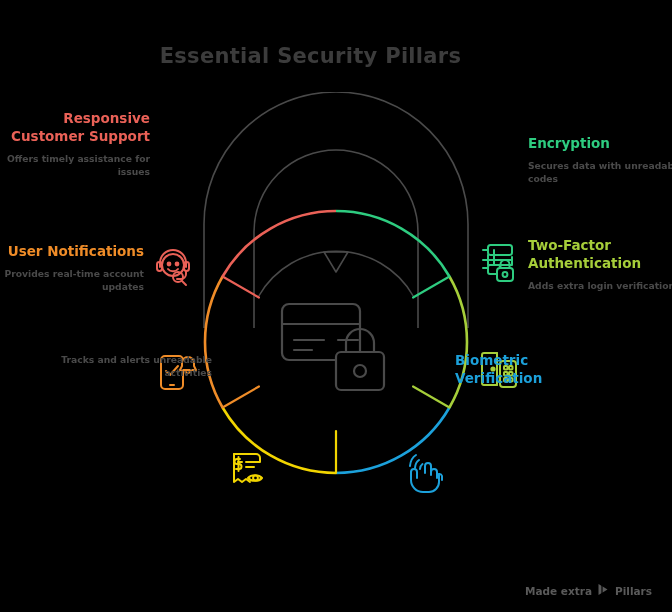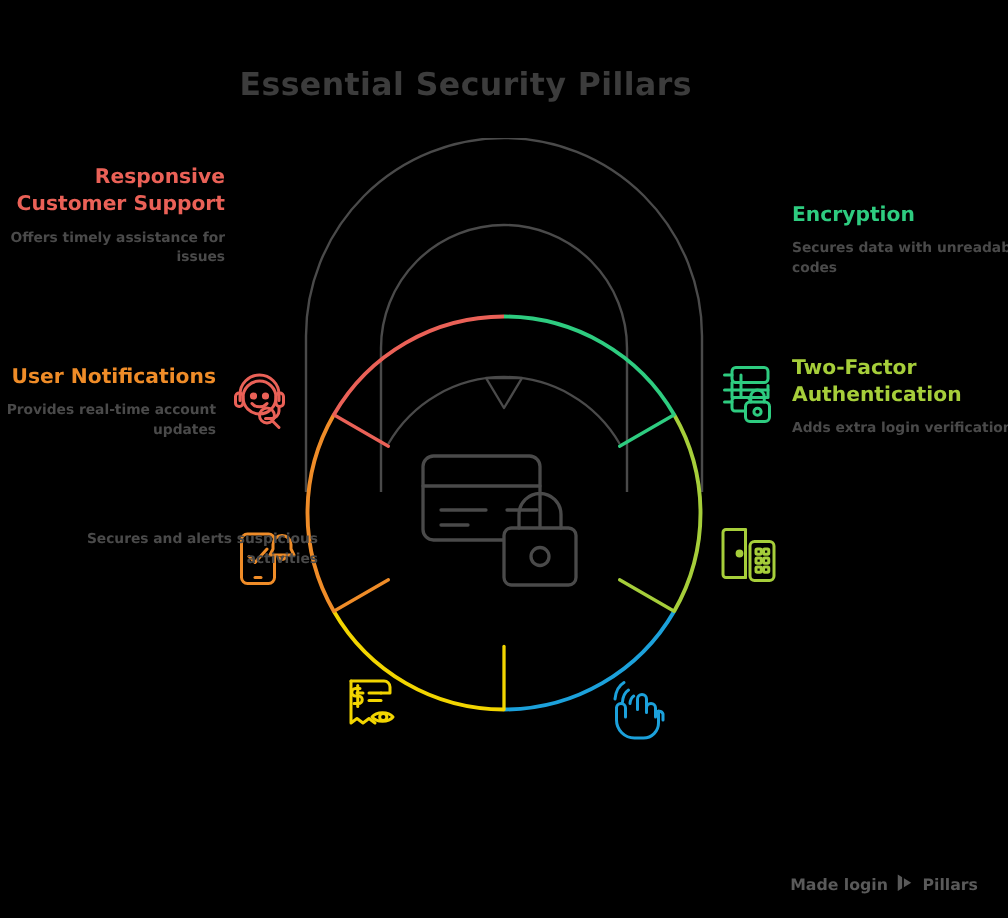--- a/index.html
+++ b/index.html
@@ -176,21 +176,21 @@
     <svg viewBox="0 0 44 44" fill="none" stroke="#ef8c28" stroke-width="2" stroke-linecap="round" stroke-linejoin="round">
       <rect x="6" y="6" width="22" height="33" rx="4"></rect>
       <line x1="15" y1="35" x2="19" y2="35"></line>
       <path d="M11 21 l4 4 l8 -9"></path>
       <path d="M27 16 v-3 a6 6 0 0 1 12 0 v3 l2 4 h-16 z" fill="#000"></path>
       <path d="M31 22 a2.5 2.5 0 0 0 4 0"></path>
     </svg>
   </div>
 
   <div class="label left" id="lbl-transaction">
-    <p class="sub">Secures and alerts suspicious activities</p>
+    <p class="sub">Tracks and alerts unreadable activities</p>
   </div>
   <div class="icon-wrap" id="ico-transaction">
     <svg viewBox="0 0 44 44" fill="none" stroke="#f2d500" stroke-width="2" stroke-linecap="round" stroke-linejoin="round">
       <path d="M8 7 h22 a4 4 0 0 1 4 4 v4 h-6"></path>
       <path d="M8 7 v28 l4 -3 l4 3 l4 -3 l4 3"></path>
       <line x1="12" y1="15" x2="16" y2="15"></line>
       <line x1="20" y1="15" x2="28" y2="15"></line>
       <line x1="20" y1="20" x2="28" y2="20"></line>
       <path d="M14 12 h-3 a2 2 0 0 0 0 5 h2 a2 2 0 0 1 0 5 h-3"></path>
       <line x1="12.5" y1="10" x2="12.5" y2="24"></line>
@@ -232,36 +232,37 @@
       <rect x="27" y="18" width="3.5" height="3.5" rx="0.8"></rect>
       <rect x="32" y="18" width="3.5" height="3.5" rx="0.8"></rect>
       <rect x="27" y="24" width="3.5" height="3.5" rx="0.8"></rect>
       <rect x="32" y="24" width="3.5" height="3.5" rx="0.8"></rect>
       <rect x="27" y="30" width="3.5" height="3.5" rx="0.8"></rect>
       <rect x="32" y="30" width="3.5" height="3.5" rx="0.8"></rect>
     </svg>
   </div>
 
   <div class="label right" id="lbl-biometric">
+    <p class="ttl" style="color:#1ca1db">Biometric Verification</p>
   </div>
   <div class="icon-wrap" id="ico-biometric">
     <svg viewBox="0 0 44 44" fill="none" stroke="#1ca1db" stroke-width="2" stroke-linecap="round" stroke-linejoin="round">
       <path d="M6 16 a10 14 0 0 1 6 -11"></path>
       <path d="M11 18 a7 10 0 0 1 4 -8"></path>
       <path d="M16 19 a4.5 6.5 0 0 1 2.5 -5"></path>
       <path d="M7 22 v8 a12 12 0 0 0 12 12 h6 a10 10 0 0 0 10 -10 v-8"></path>
       <path d="M21 23 v-7 a3 3 0 0 1 6 0 v8"></path>
       <path d="M27 25 v-3 a3 3 0 0 1 6 0 v4"></path>
       <path d="M33 28 v-2 a2.6 2.6 0 0 1 5 0 v4"></path>
       <path d="M7 22 a3 3 0 0 1 6 0 v6"></path>
     </svg>
   </div>
 
   <div class="footer">
-    <span>Made login</span>
+    <span>Made extra</span>
     <span class="nap-logo">
       <svg width="13" height="13" viewBox="0 0 13 13">
         <path d="M1.5 1 L1.5 12 L10.5 6.5 Z" fill="#5a5a5a"></path>
         <path d="M5 1 L5 12" stroke="#000" stroke-width="1.2"></path>
       </svg>
     </span>
     <span>Pillars</span>
   </div>
 
 </div>

